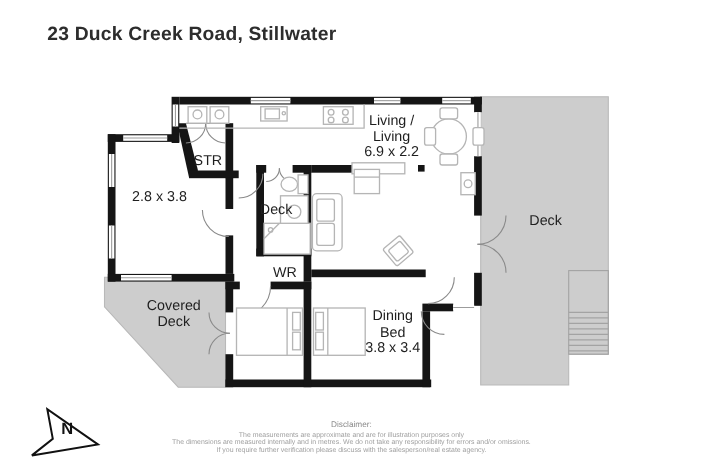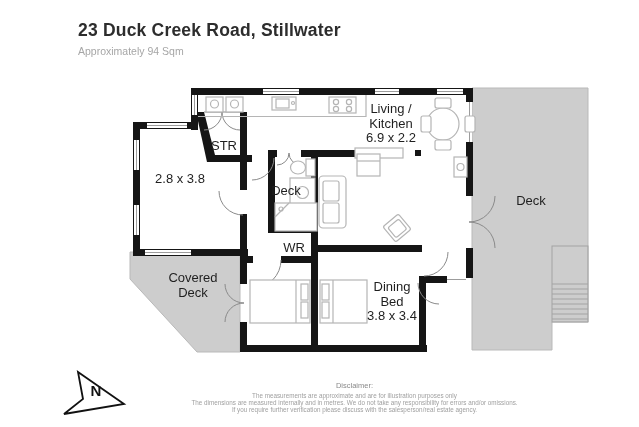--- a/index.html
+++ b/index.html
@@ -1,17 +1,17 @@
 <!DOCTYPE html>
 <html><head>
 <meta charset="utf-8">
 <style>
   html,body{margin:0;padding:0;background:#fff;}
   #stage{position:relative;width:589px;height:427px;background:#fff;overflow:hidden;
-         font-family:"Liberation Sans",sans-serif;margin-left:35px;}
+         font-family:"Liberation Sans",sans-serif;}
   #plan-svg{position:absolute;left:0;top:0;}
   .lbl{position:absolute;transform:translate(-50%,-50%);text-align:center;
        color:#1f1f1f;font-size:13px;line-height:14.5px;white-space:nowrap;}
   .hdr{position:absolute;left:43px;top:20px;}
   .hdr .t{font-size:17.5px;font-weight:600;color:#2d2d2d;letter-spacing:.2px;}
   .hdr .s{font-size:10.5px;color:#a6a6a6;margin-top:4px;}
   .disc{position:absolute;left:0;top:381px;width:639px;text-align:center;color:#a0a0a0;}
   .disc .dh{font-size:7.5px;font-weight:normal;color:#8a8a8a;margin-bottom:2px;}
   .disc .dl{font-size:6.3px;line-height:7.2px;}
   .north-label{position:absolute;left:61px;top:390px;transform:translate(-50%,-50%);
@@ -192,30 +192,29 @@
       </g>
     </g>
 
     <g>
       <path d="M89,404 L43,372 L48,399 L29,414 Z" fill="#ffffff" stroke="#111111" stroke-width="1.8" stroke-linejoin="miter"></path>
     </g>
   </svg>
 
   <div class="hdr">
     <div class="t">23 Duck Creek Road, Stillwater</div>
-    <div class="s">Approximately 94 Sqm</div>
   </div>
 
   <div class="lbl" style="left:189px;top:146px">STR</div>
   <div class="lbl" style="left:145px;top:179px">2.8 x 3.8</div>
   <div class="lbl" style="left:251px;top:191px">Deck</div>
   <div class="lbl" style="left:259px;top:248px">WR</div>
   <div class="lbl" style="left:356px;top:124px">
     <div>Living /</div>
-    <div>Kitchen</div>
+    <div>Living</div>
     <div>6.9 x 2.2</div>
   </div>
   <div class="lbl" style="left:496px;top:201px">Deck</div>
   <div class="lbl" style="left:158px;top:285px">
     <div>Covered</div>
     <div>Deck</div>
   </div>
   <div class="lbl" style="left:357px;top:302px">
     <div>Dining</div>
     <div>Bed</div>

